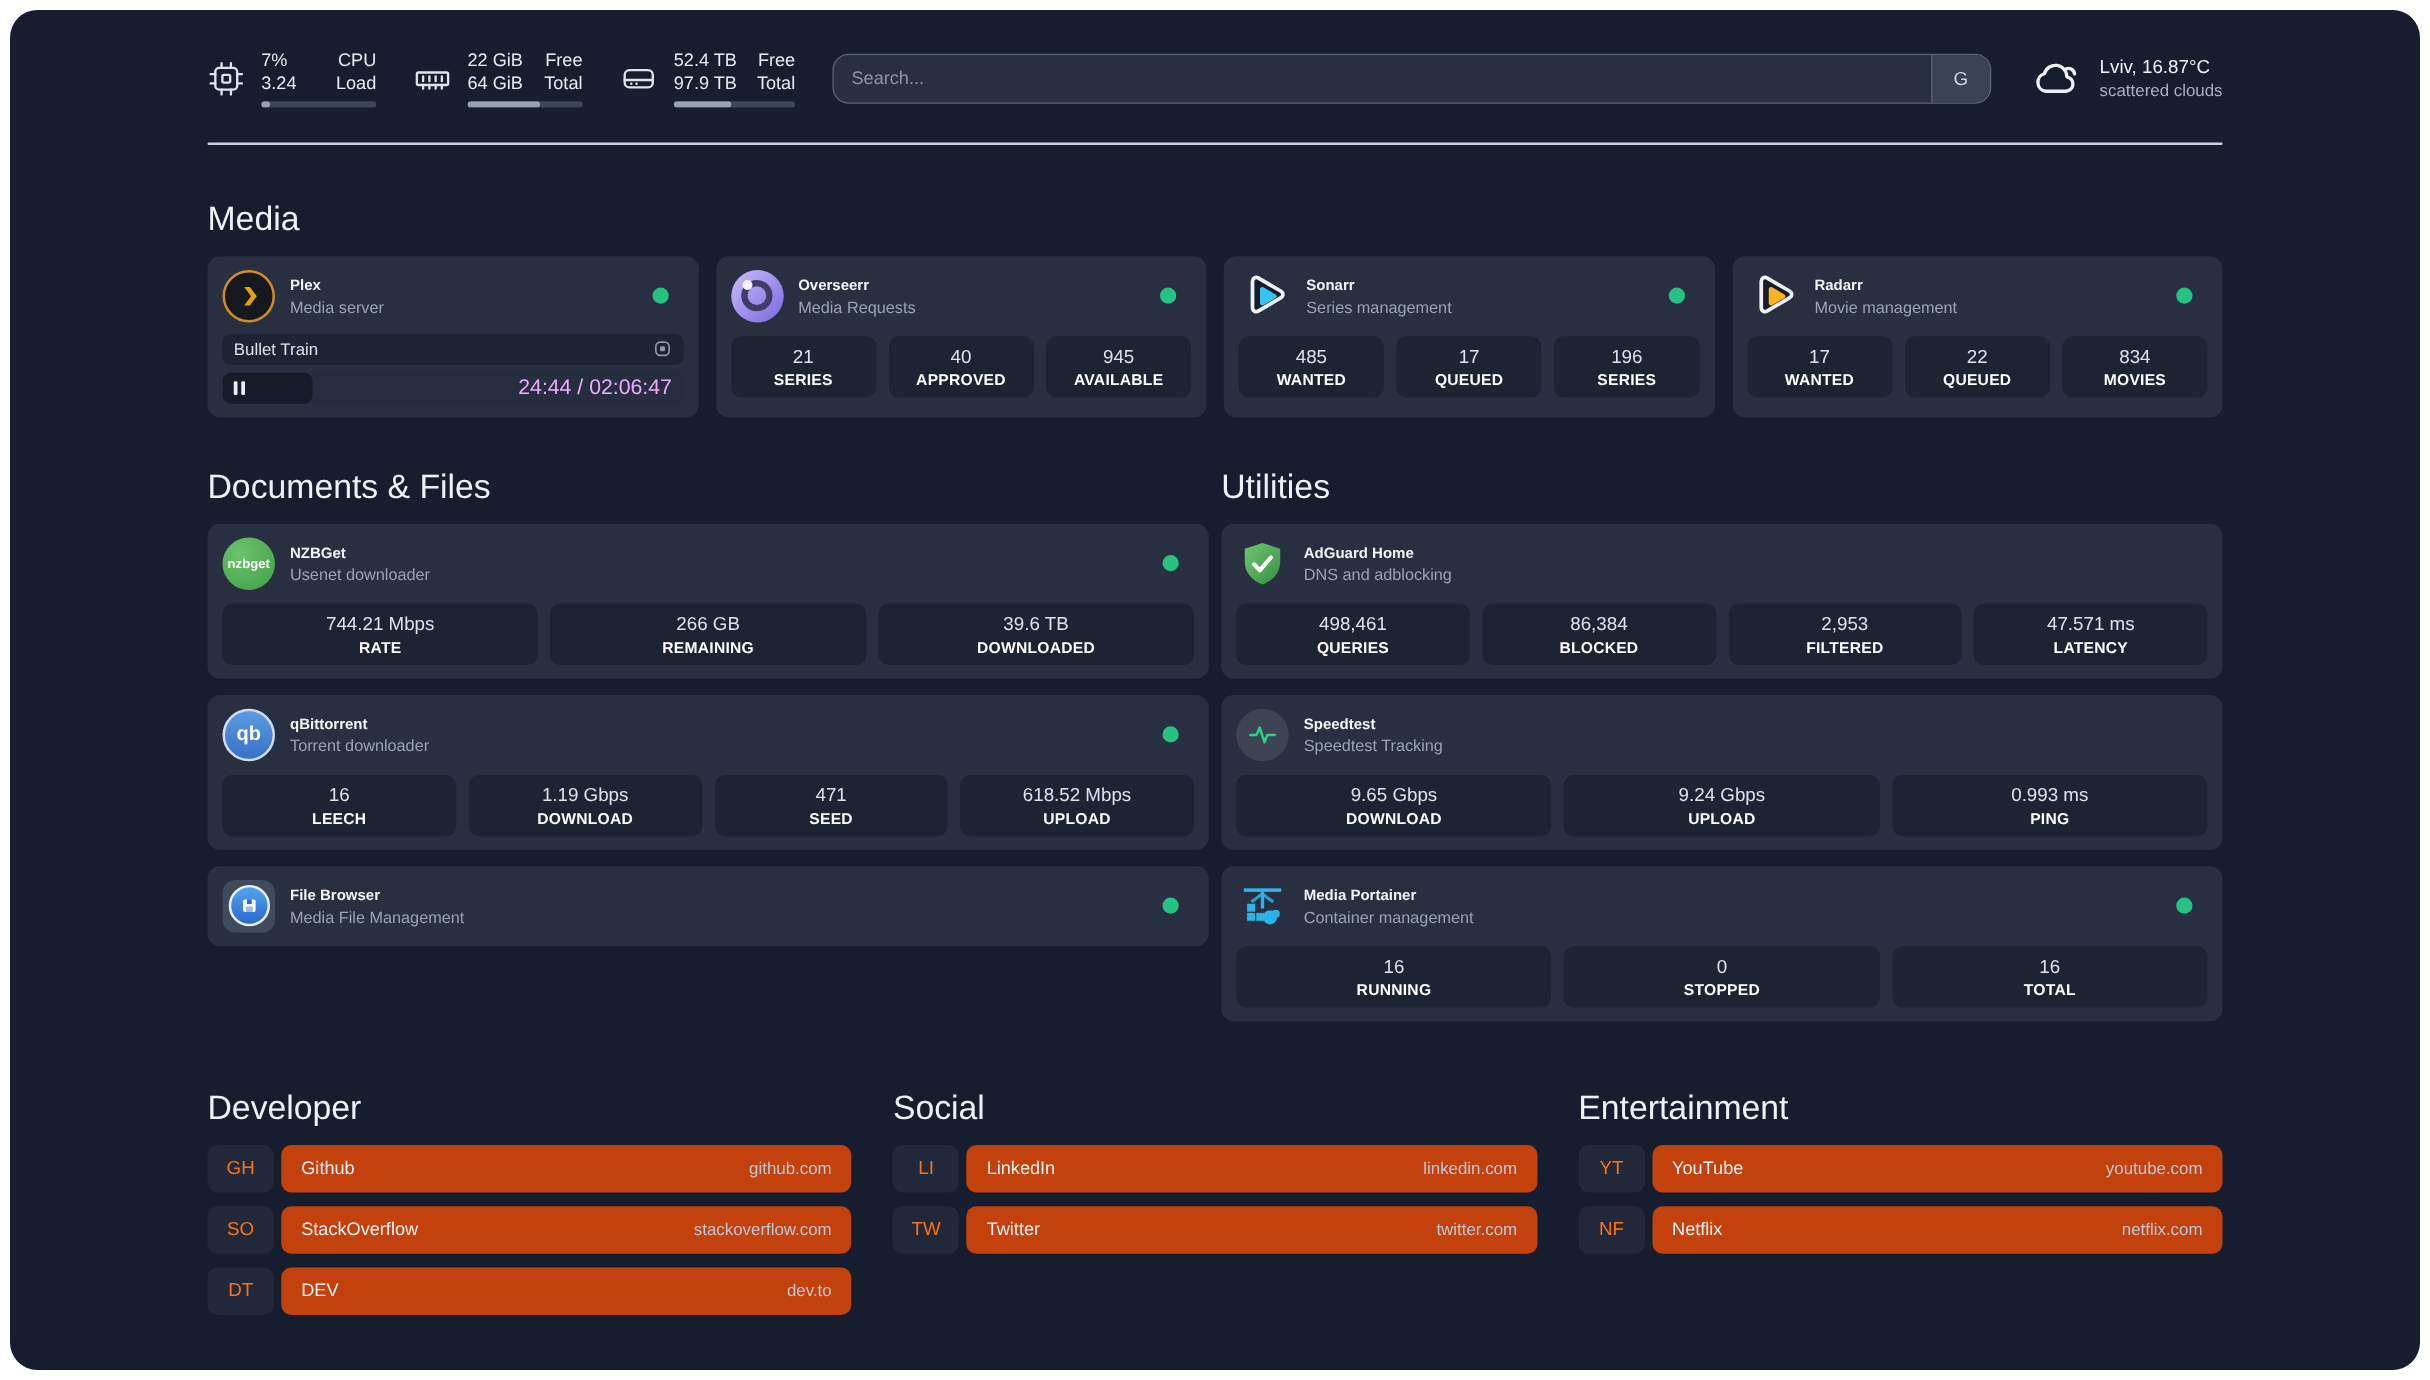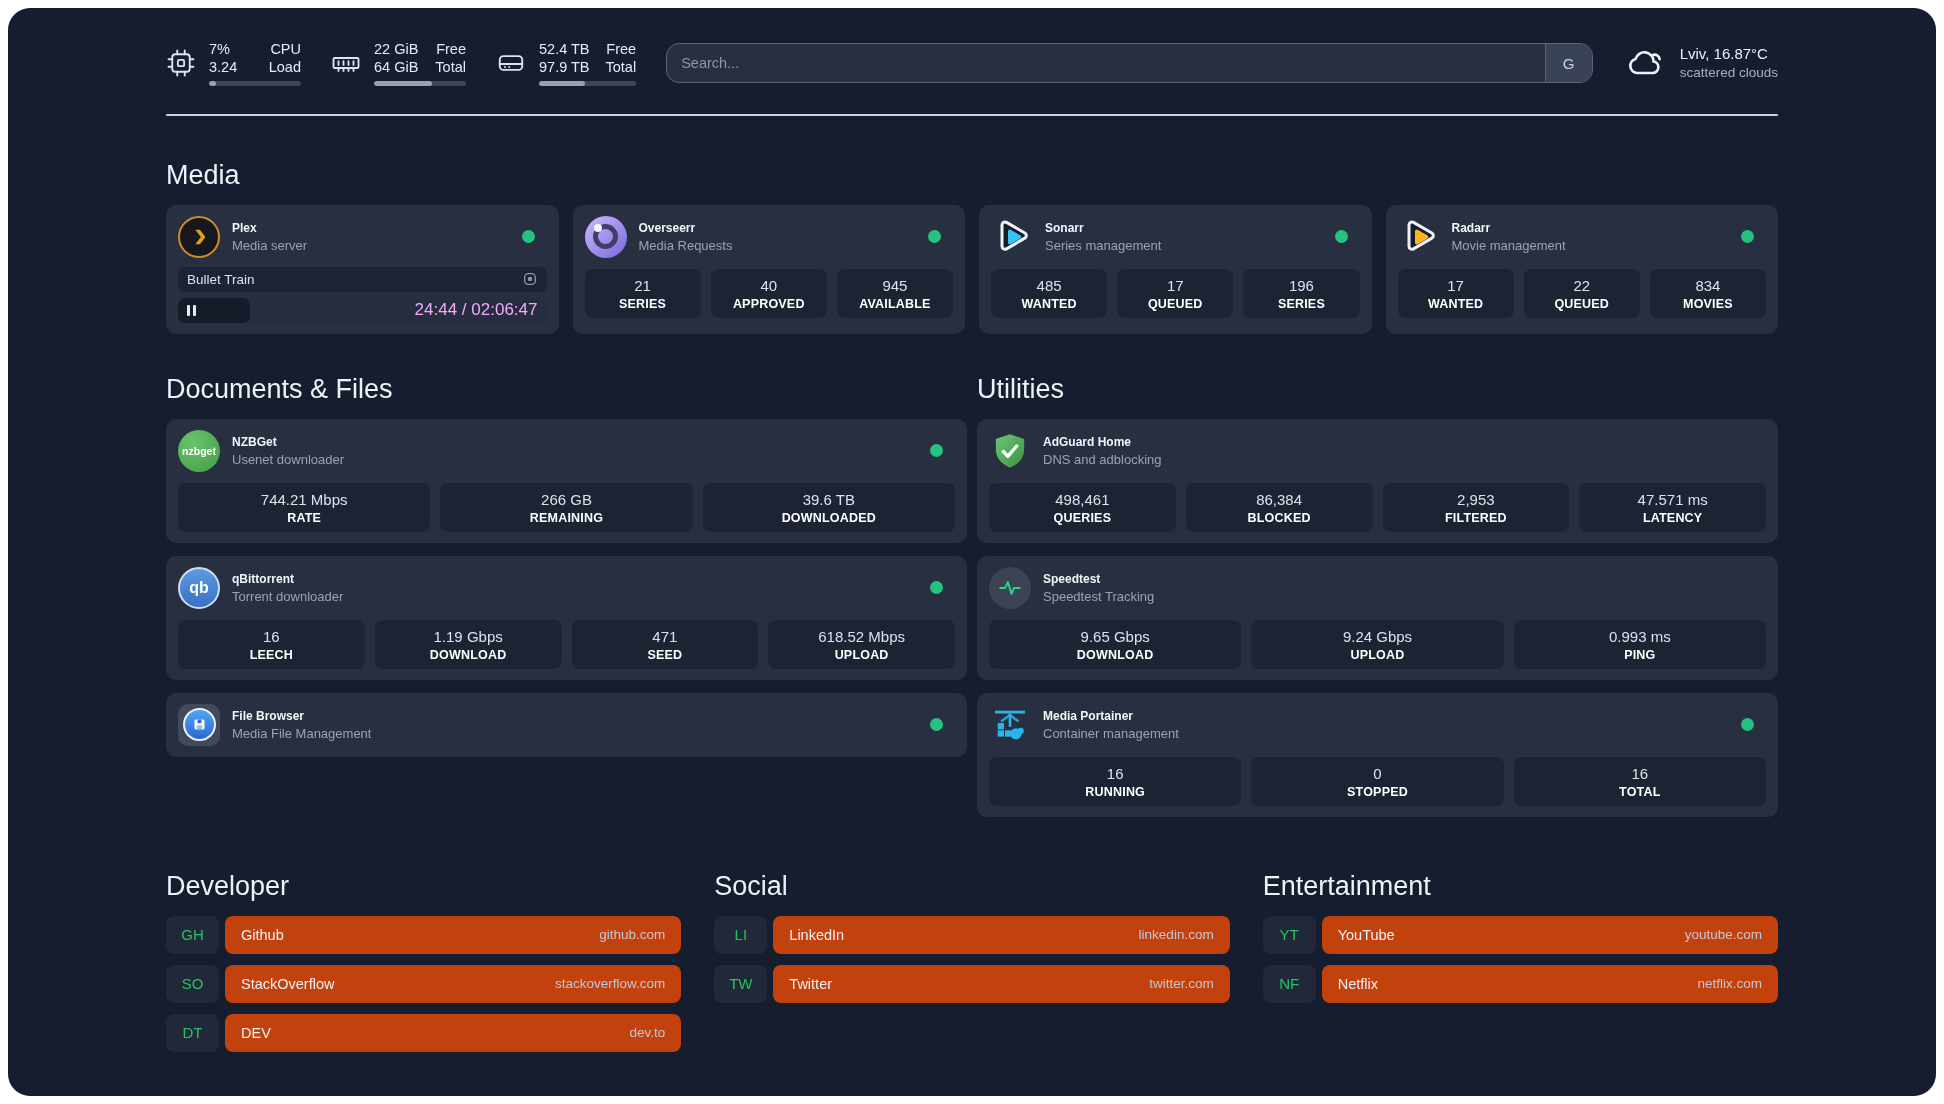--- a/index.html
+++ b/index.html
@@ -68,21 +68,21 @@
   .ovs-ring{width:25px;height:25px;border-radius:50%;border:5.5px solid #413c68;box-sizing:border-box;}
   .ovs-glint{position:absolute;left:9px;top:8px;width:8px;height:8px;border-radius:50%;background:#f4f2ff;}
   .icon-nzbget{border-radius:50%;background:radial-gradient(circle at 35% 30%,#6cc36b,#3f9d46);color:#fff;font-size:10.5px;font-weight:700;}
   .icon-qb{border-radius:50%;background:linear-gradient(180deg,#5b9ce2,#3a6fc6);border:2px solid #cfdef2;box-sizing:border-box;color:#fff;font-size:16px;font-weight:700;}
   .icon-fb{border-radius:10px;background:#3f4a5c;}
   .fb-circle{width:33px;height:33px;border-radius:50%;background:linear-gradient(180deg,#53a4ee,#2a69cf);border:2px solid #e9f1fb;box-sizing:border-box;display:flex;align-items:center;justify-content:center;}
   .icon-speedtest{border-radius:50%;background:#3c4352;}
 
   
   .link-row{display:flex;gap:6px;height:38px;margin-bottom:11px;cursor:pointer;}
-  .link-badge{width:53px;background:#202839;border-radius:8px;display:flex;align-items:center;justify-content:center;font-size:15px;color:#22c55e;}
+  .link-badge{width:53px;background:#202839;border-radius:8px;display:flex;align-items:center;justify-content:center;font-size:15px;color:#f97316;}
   .link-bar{flex:1;background:#c2410c;border-radius:8px;display:flex;align-items:center;justify-content:space-between;padding:0 16px;}
   .link-name{font-size:14.5px;color:#eef1f6;}
   .link-url{font-size:13.5px;color:#c2c9d6;}
 </style>
 </head>
 <body>
 
 <div class="screen">
 <div class="container">
 

